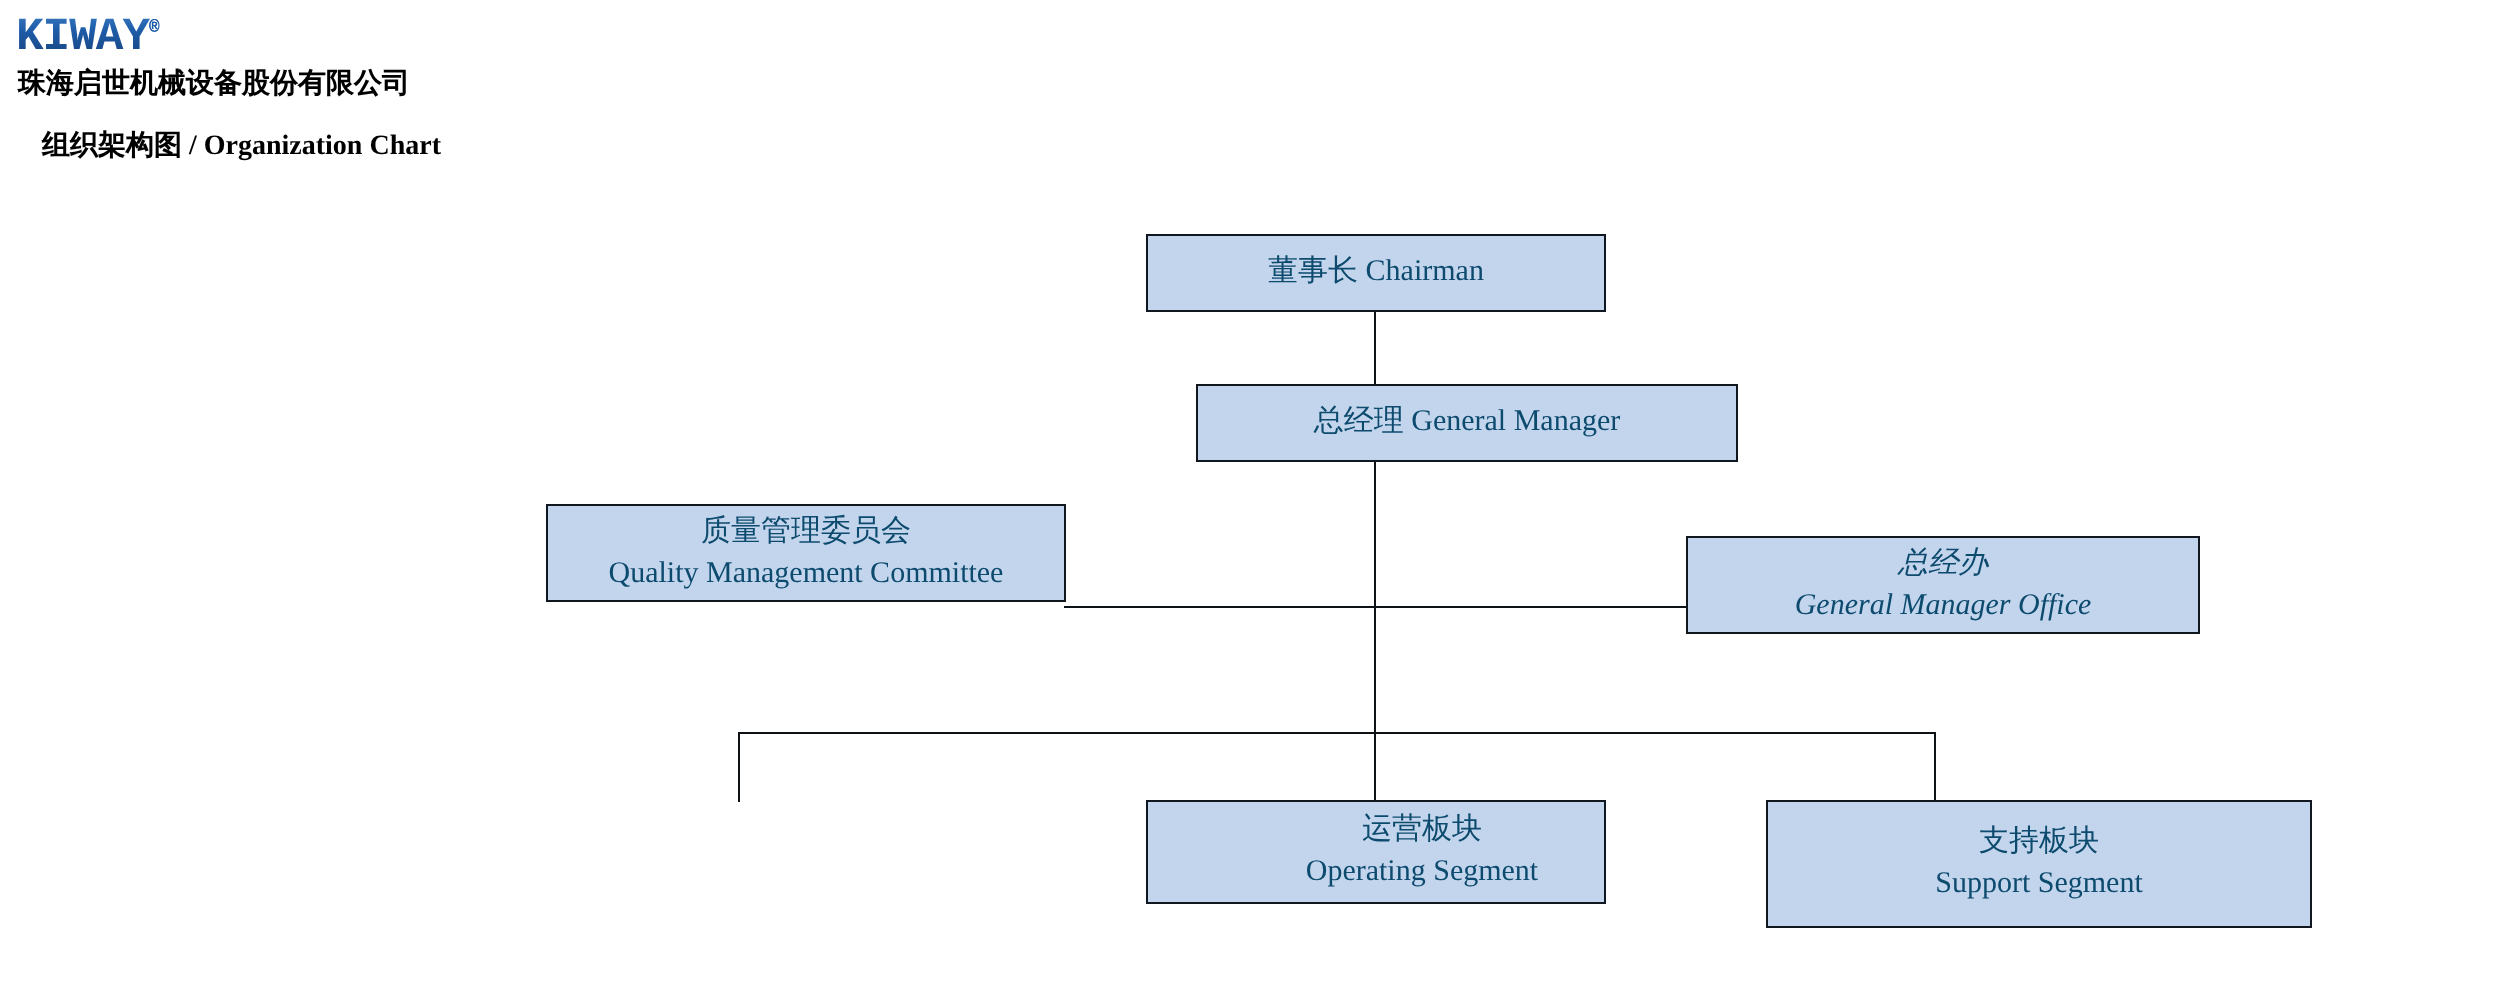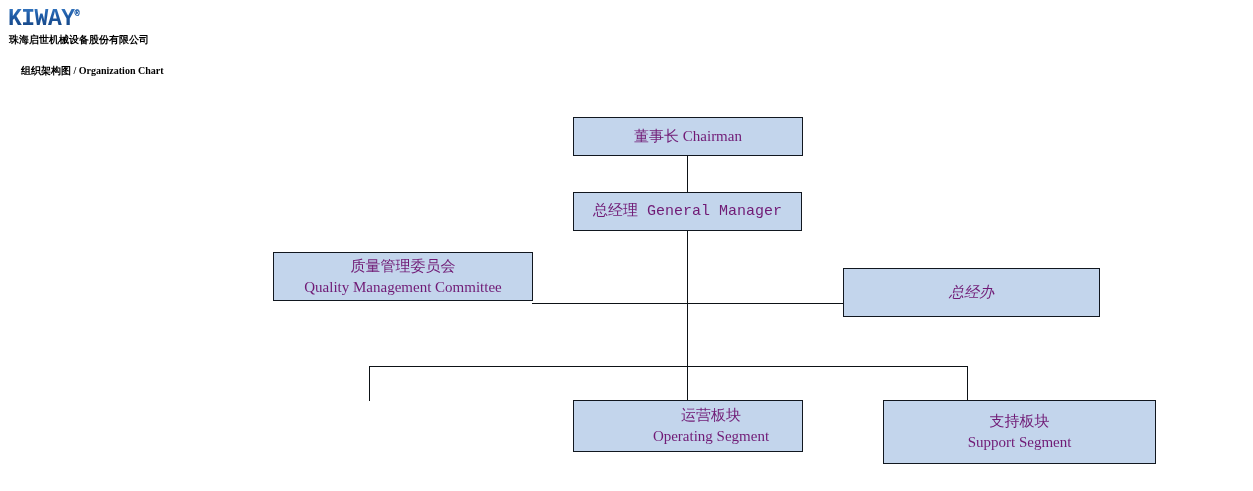--- a/index.html
+++ b/index.html
@@ -39,40 +39,40 @@
     vertical-align: super;
     -webkit-text-fill-color: #1e5ca8;
     color: #1e5ca8;
   }
   .title-line {
     position: absolute;
     left: 9px;
     font-weight: bold;
     color: #000000;
     white-space: nowrap;
-    font-size: 10px;
+    font-size: 14px;
     font-family: "Liberation Serif", "DejaVu Serif", serif;
   }
   #title-cn  { top: 33px; }
   #title-sub { top: 64px; }
   #title-sub .cn { font-family: "Liberation Serif", "DejaVu Serif", serif; margin-left: 12px; }
   #title-sub .en { font-family: "Liberation Serif", "DejaVu Serif", serif; }
 
   
   .node {
     position: absolute;
     box-sizing: border-box;
     background: #c3d5ec;
     border: 1.3px solid #11171f;
     display: flex;
     flex-direction: column;
     align-items: center;
     justify-content: center;
     text-align: left;
-    color: #701a75;
+    color: #0c4a6e;
     font-size: 15px;
     line-height: 21px;
     z-index: 2;
   }
   .node .l1, .node .l2 { display: block; white-space: nowrap; }
 
   
   .conn {
     position: absolute;
     background: #0d1216;
@@ -104,32 +104,33 @@
 
   <div class="conn vline" style="left:369px; top:366px; height:35px;"></div>
   <div class="conn vline" style="left:687px; top:366px; height:35px;"></div>
   <div class="conn vline" style="left:967px; top:366px; height:35px;"></div>
 
   <div class="node" style="left:573px; top:117px; width:230px; height:39px;">
     <span class="l1"><span>董事长</span>
       <span>Chairman</span></span>
   </div>
 
-  <div class="node" style="left:573px; top:192px; width:229px; height:39px;font-family:Liberation Mono, monospace;">
+  <div class="node" style="left:598px; top:192px; width:271px; height:39px;">
     <span class="l1"><span>总经理</span>
       <span>General Manager</span></span>
   </div>
 
   <div class="node" style="left:273px; top:252px; width:260px; height:49px;">
     <span class="l1">质量管理委员会</span>
     <span class="l2">Quality Management Committee</span>
   </div>
 
   <div class="node" style="left:843px; top:268px; width:257px; height:49px;font-style:italic;">
     <span class="l1">总经办</span>
+    <span class="l2">General Manager Office</span>
   </div>
 
 
   <div class="node" style="left:573px; top:400px; width:230px; height:52px;padding-left:46px;">
     <span class="l1">运营板块</span>
     <span class="l2">Operating Segment</span>
   </div>
 
   <div class="node" style="left:883px; top:400px; width:273px; height:64px;">
     <span class="l1">支持板块</span>

